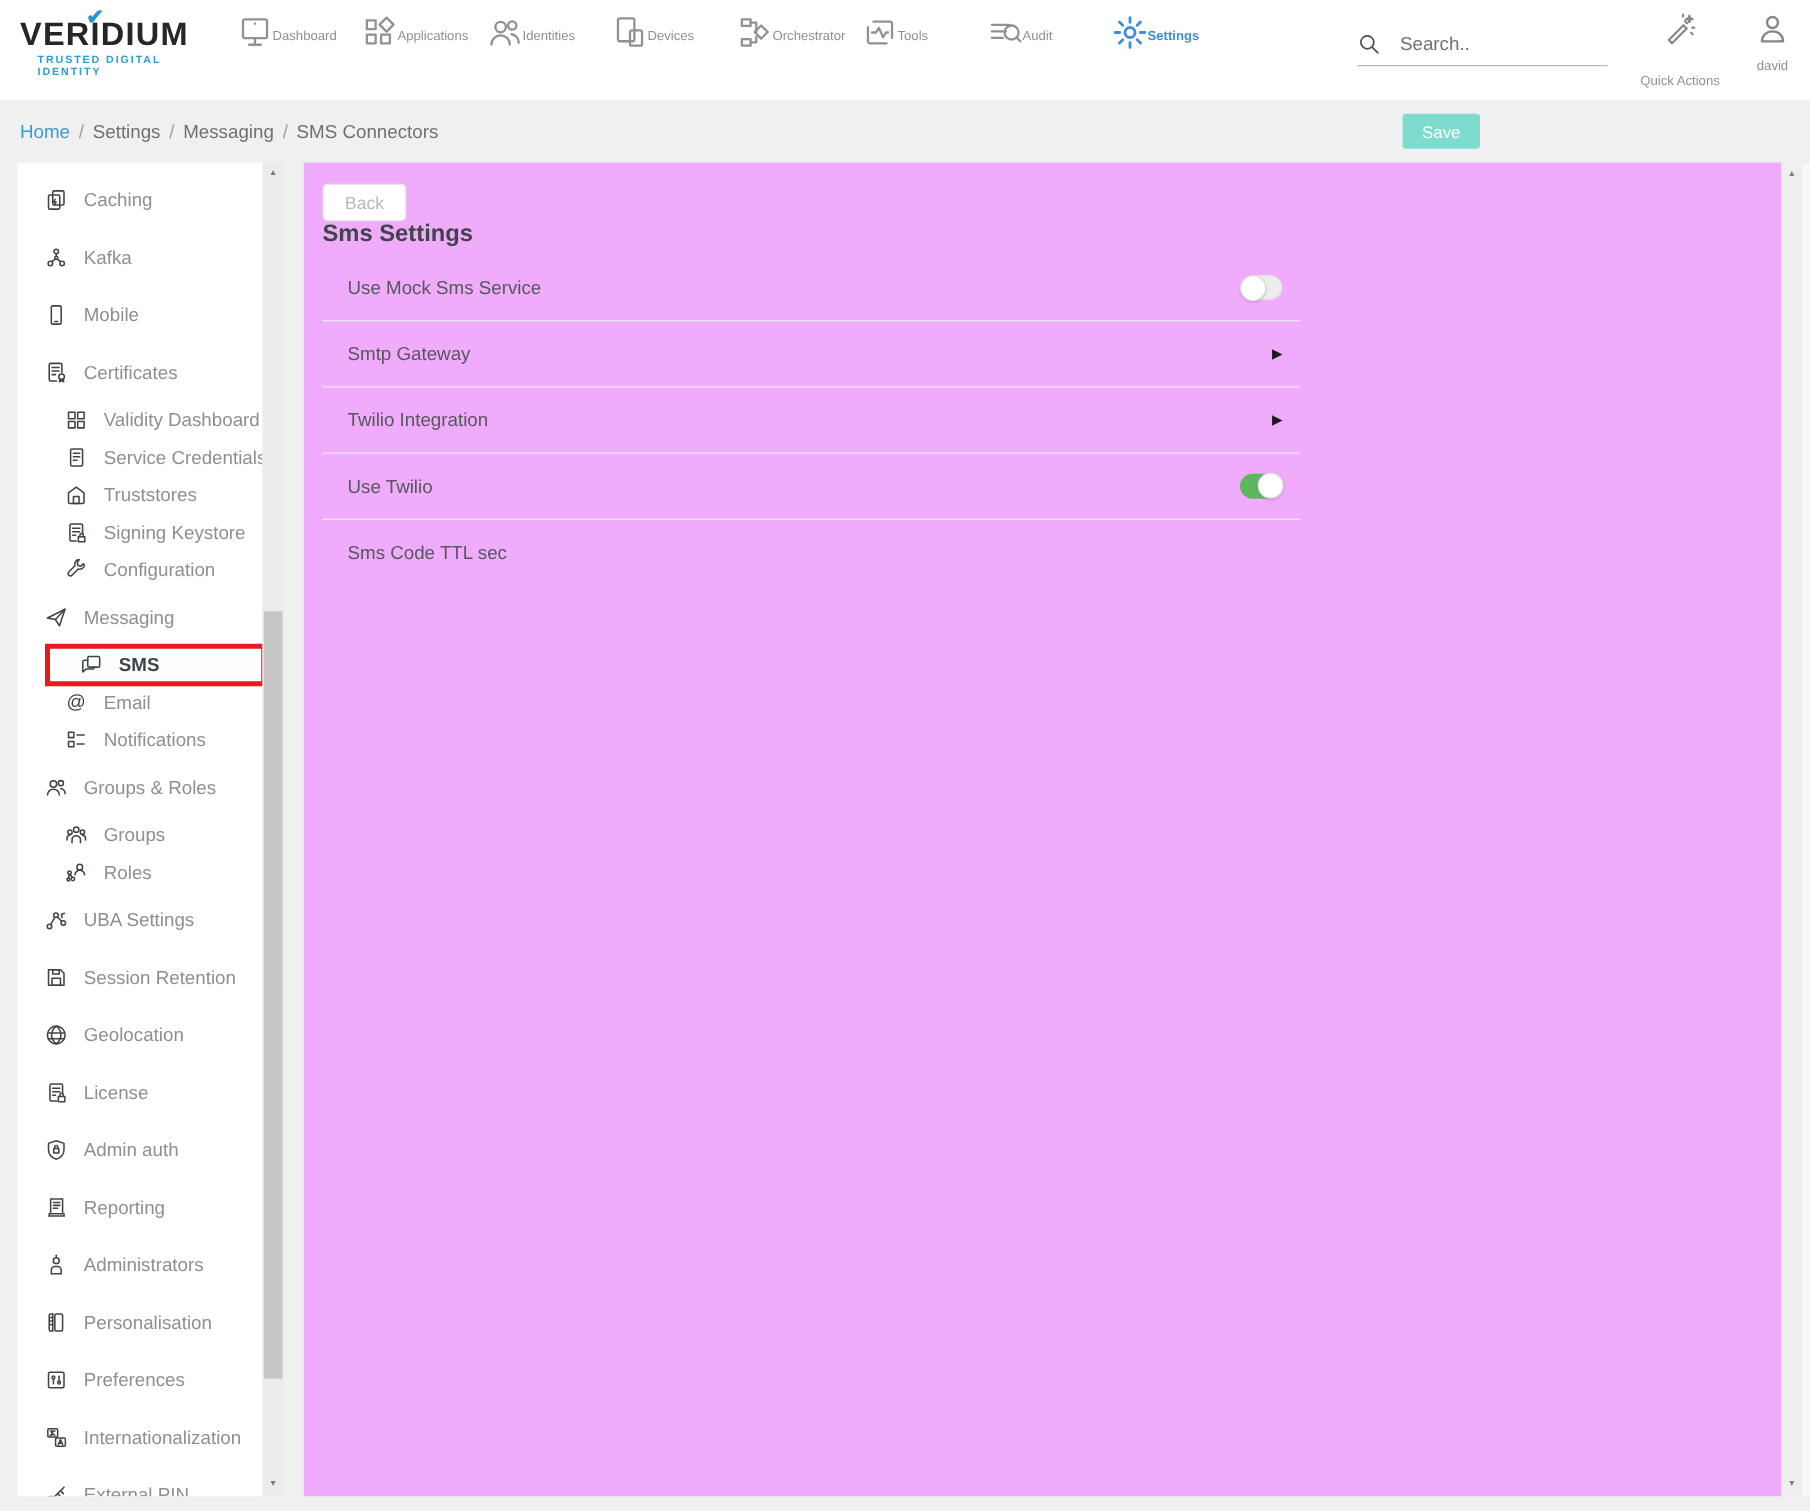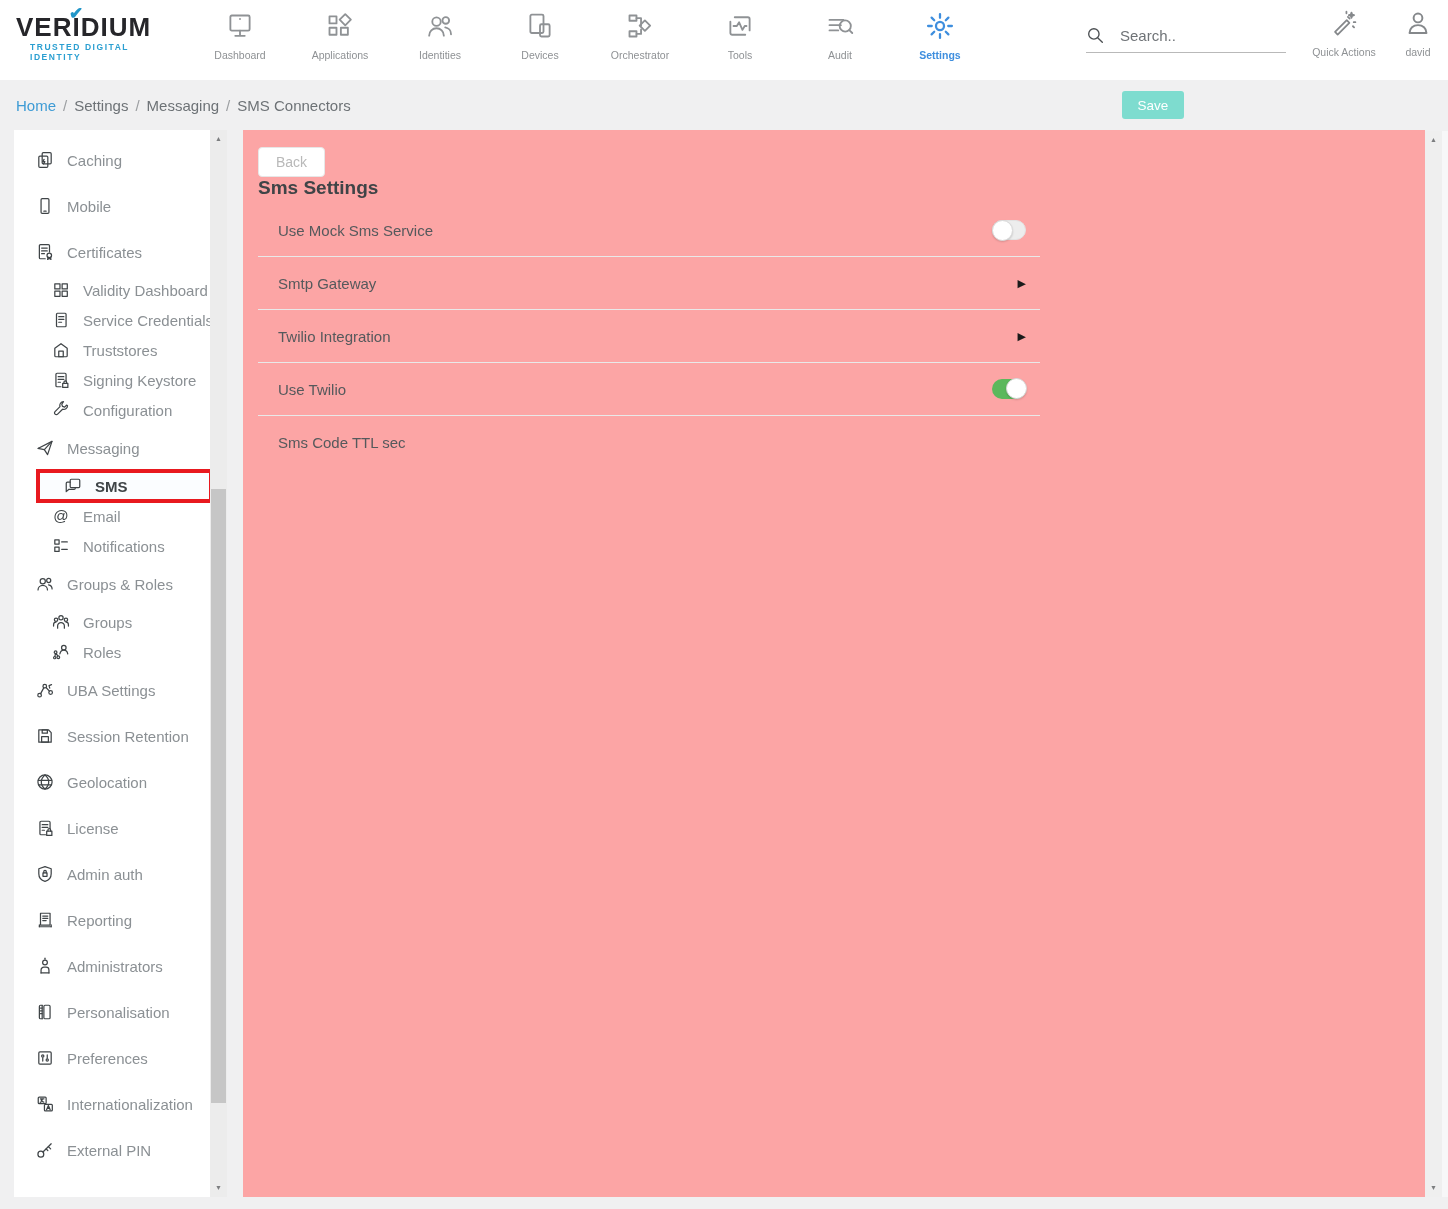--- a/index.html
+++ b/index.html
@@ -9,35 +9,35 @@
     background:#f0f0f1; overflow:hidden;
     font-family:"Liberation Sans", sans-serif; color:#55595c;
   }
   
   .header { position:absolute; top:0; left:0; width:1448px; height:80px; background:#ffffff; }
   .logo { position:absolute; left:16px; top:12px; width:160px; cursor:pointer; }
   .brand { font-size:26px; font-weight:bold; color:#26262a; letter-spacing:1px; line-height:30px; }
   .brand-check { position:absolute; left:53px; top:-9px; color:#2196c9; font-size:17px; font-weight:bold; }
   .tagline { font-size:8.5px; font-weight:bold; color:#2b9fd1; letter-spacing:1.55px; margin-left:14px; }
   .top-nav { position:absolute; left:190px; top:8px; display:flex; }
-  .nav-item { width:100px; display:flex; flex-direction:column; align-items:center; cursor:pointer; color:#8f9295; }
+  .nav-item { width:100px; display:flex; flex-direction:row; align-items:center; cursor:pointer; color:#8f9295; }
   .nav-icon { width:28px; height:28px; margin-top:4px; }
   .nav-icon svg { width:28px; height:28px; }
   .nav-label { font-size:10.5px; margin-top:9px; color:#8e9194; }
   .nav-item.active { color:#3e8ede; }
   .nav-item.active .nav-label { color:#3e8ede; font-weight:bold; }
   .search-box { position:absolute; left:1086px; top:26px; width:200px; border-bottom:1px solid #b9b9b9; display:flex; align-items:center; padding-bottom:8px; }
   .search-icon { width:18px; height:18px; color:#4b4f52; margin-right:16px; }
   .search-icon svg { width:18px; height:18px; }
   .search-input { border:none; outline:none; font-size:15px; width:150px; color:#555; font-family:inherit; background:transparent; }
   .search-input::placeholder { color:#6f7377; opacity:1; }
   .hdr-action { position:absolute; top:10px; display:flex; flex-direction:column; align-items:center; cursor:pointer; color:#85888b; }
   .hdr-action svg { width:26px; height:26px; }
   .hdr-action .nav-label { margin-top:6px; }
-  .qa { left:1303px; width:82px; }
+  .qa { left:1303px; width:82px;gap:12px; }
   .usr { left:1392px; width:52px; }
   
   .crumbbar { position:absolute; top:80px; left:0; width:1196px; height:50px; background:#f0f0f1; }
   .breadcrumb { position:absolute; left:16px; top:0; height:50px; display:flex; align-items:center; font-size:15px; }
   .crumb { color:#6d7276; cursor:default; }
   .crumb.link { color:#3d9bd5; cursor:pointer; }
   .crumb-sep { color:#9b9ea1; margin:0 7px; }
   .save-btn { position:absolute; right:12px; top:11px; width:62px; height:28px; background:#7edccf; color:#ffffff;
     border:none; border-radius:3px; font-size:13.5px; font-family:inherit; cursor:pointer; }
   
@@ -48,21 +48,21 @@
   .side-icon svg { width:18px; height:18px; }
   .side-label { font-size:15px; color:#8b9094; white-space:nowrap; }
   .side-item.highlighted { height:34px; margin:-2px 0 -2px 22px; margin-right:-3px; padding-left:24px;
     border:4px solid #e8191f; background:#fbfdff; }
   .side-item.highlighted .side-label { color:#3f4447; font-weight:bold; }
   .side-scroll { position:absolute; left:210px; top:130px; width:17px; height:1067px; background:#ececec; }
   .side-scroll .thumb { position:absolute; left:1px; top:359px; width:15px; height:614px; background:#c6c6c6; }
   .scroll-arrow { position:absolute; left:0; width:17px; height:14px; font-size:7px; color:#7c7e80; text-align:center; line-height:14px; cursor:pointer; }
   .arr-top { top:2px; } .arr-bot { bottom:2px; }
   
-  .main { position:absolute; left:243px; top:130px; width:1182px; height:1067px; background:#fca5a5; padding:17px 0 0 15px; }
+  .main { position:absolute; left:243px; top:130px; width:1182px; height:1067px; background:#f0abfc; padding:17px 0 0 15px; }
   .back-btn { background:#ffffff; border:1px solid #e7e7e7; border-radius:4px; color:#b9b9b9;
     font-size:14px; font-family:inherit; padding:6px 17px; cursor:pointer; }
   .page-title { font-size:19px; font-weight:bold; color:#3f4447; }
   .settings-rows { width:782px; margin-top:5px; }
   .setting-row { display:flex; align-items:center; height:53px; padding:0 14px 0 20px; border-bottom:1px solid #e9e9e9; }
   .setting-row:last-child { border-bottom:none; }
   .setting-label { font-size:15px; color:#55595c; }
   .row-control { margin-left:auto; display:flex; align-items:center; }
   .expander { font-size:11px; color:#1a1a1a; cursor:pointer; line-height:1; }
   .toggle { position:relative; width:34px; height:20px; border-radius:10px; cursor:pointer; }
@@ -209,20 +209,30 @@
         <div class="side-item">
           <span class="side-icon"><svg viewBox="0 0 16 16" fill="none" stroke="currentColor" stroke-width="1.1" stroke-linecap="round" stroke-linejoin="round">
               <rect x="5.5" y="1.5" width="8" height="10" rx="1"></rect>
               <rect x="2.5" y="4.5" width="8" height="10" rx="1"></rect>
               <path d="M7.2 7.5L6 9.5h1.9l-1.2 2"></path>
             </svg></span>
           <span class="side-label">Caching</span>
         </div>
         <div class="side-item">
           <span class="side-icon"><svg viewBox="0 0 16 16" fill="none" stroke="currentColor" stroke-width="1.1" stroke-linecap="round" stroke-linejoin="round">
+              <circle cx="8" cy="3.7" r="1.6"></circle>
+              <circle cx="3.8" cy="12.2" r="1.6"></circle>
+              <circle cx="12.2" cy="12.2" r="1.6"></circle>
+              <circle cx="8" cy="8.2" r="1.1"></circle>
+              <path d="M8 5.3v1.8M7.2 9.1l-2.2 1.8M8.8 9.1l2.2 1.8"></path>
+            </svg></span>
+          <span class="side-label">Kafka</span>
+        </div>
+        <div class="side-item">
+          <span class="side-icon"><svg viewBox="0 0 16 16" fill="none" stroke="currentColor" stroke-width="1.1" stroke-linecap="round" stroke-linejoin="round">
               <rect x="4.5" y="1.5" width="7" height="13" rx="1"></rect>
               <path d="M7 12.6h2"></path>
             </svg></span>
           <span class="side-label">Mobile</span>
         </div>
         <div class="side-item">
           <span class="side-icon"><svg viewBox="0 0 16 16" fill="none" stroke="currentColor" stroke-width="1.1" stroke-linecap="round" stroke-linejoin="round">
               <path d="M12 8V2.5a1 1 0 0 0-1-1H4a1 1 0 0 0-1 1V13a1 1 0 0 0 1 1h4.2"></path>
               <path d="M5 4.5h5M5 7h5M5 9.5h2.5"></path>
               <circle cx="11.8" cy="11" r="2"></circle>

